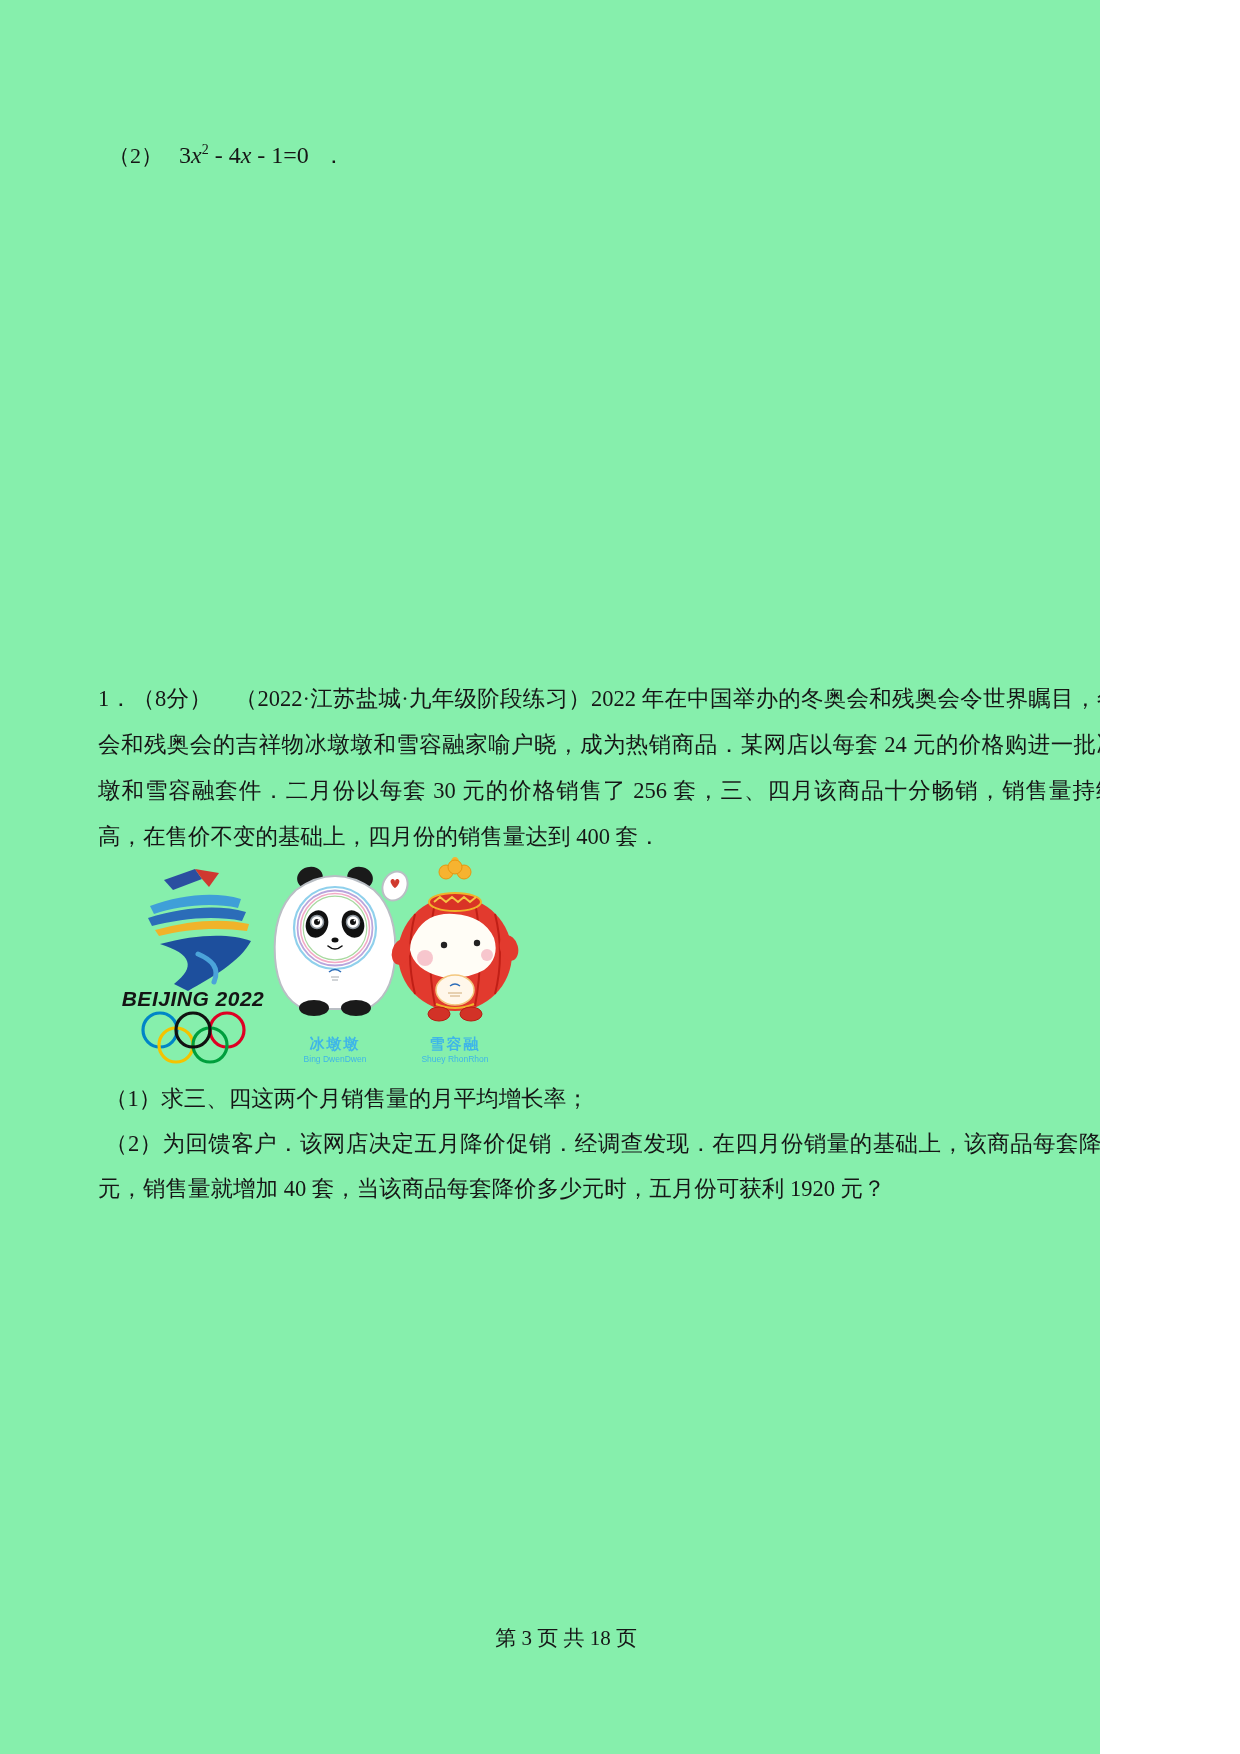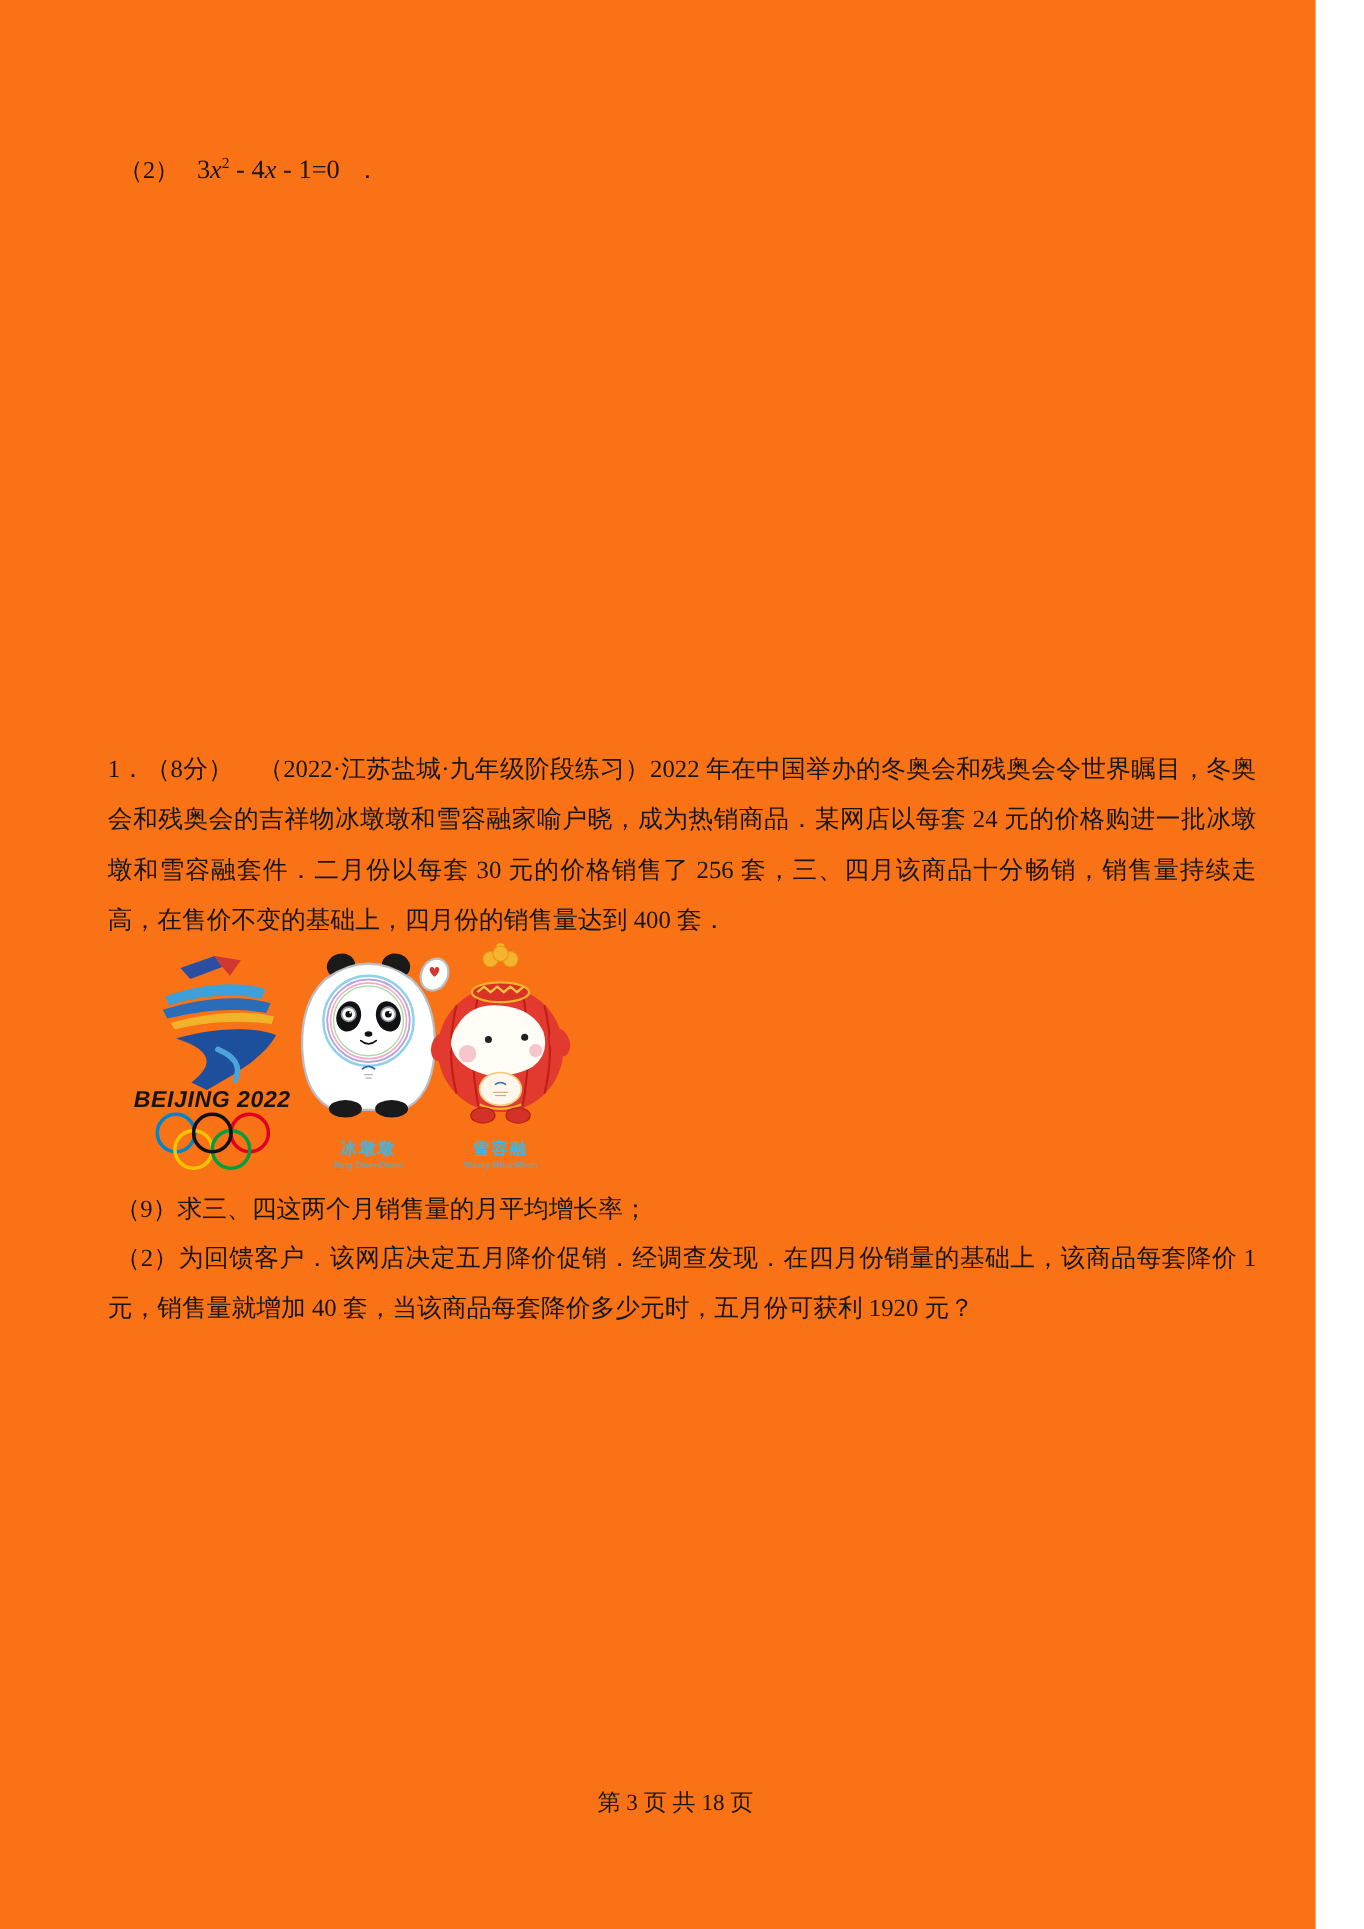--- a/index.html
+++ b/index.html
@@ -1,17 +1,17 @@
 <!DOCTYPE html>
 <html><head>
 <meta charset="utf-8">
 <style>
   html,body { margin:0; padding:0; background:#ffffff; }
   .page {
-    position:relative; width:1196px; height:1754px; background:#f97316;
+    position:relative; width:1100px; height:1754px; background:#86efac;
     font-family:"Liberation Serif","DejaVu Serif",serif; color:#161616;
     overflow:hidden;
   }
   .para {
     position:absolute; left:98px; width:1044px;
     font-size:22.5px; line-height:46px;
     text-align:justify; text-justify:inter-ideograph;
   }
   .item2 { position:absolute; top:134px; left:108px; font-size:22px; line-height:32px; }
   .math { font-size:24px; margin-left:16px; }
@@ -113,20 +113,20 @@
       </g>
 
       <text x="237" y="193" text-anchor="middle" font-size="15" font-weight="bold" letter-spacing="2" fill="#3fb6e8">冰墩墩</text>
       <text x="237" y="206" text-anchor="middle" font-family="Liberation Sans, sans-serif" font-size="8.5" fill="#3fb6e8">Bing DwenDwen</text>
       <text x="357" y="193" text-anchor="middle" font-size="15" font-weight="bold" letter-spacing="2" fill="#3fb6e8">雪容融</text>
       <text x="357" y="206" text-anchor="middle" font-family="Liberation Sans, sans-serif" font-size="8.5" fill="#3fb6e8">Shuey RhonRhon</text>
     </svg>
   </div>
 
   <div class="subs">
-    <p>（9）求三、四这两个月销售量的月平均增长率；</p>
+    <p>（1）求三、四这两个月销售量的月平均增长率；</p>
     <p>（2）为回馈客户．该网店决定五月降价促销．经调查发现．在四月份销量的基础上，该商品每套降价 1 元，销售量就增加 40 套，当该商品每套降价多少元时，五月份可获利 1920 元？</p>
   </div>
 
 
   <div class="footer">第 3 页 共 18 页</div>
 
 </div>
 
 </body></html>

